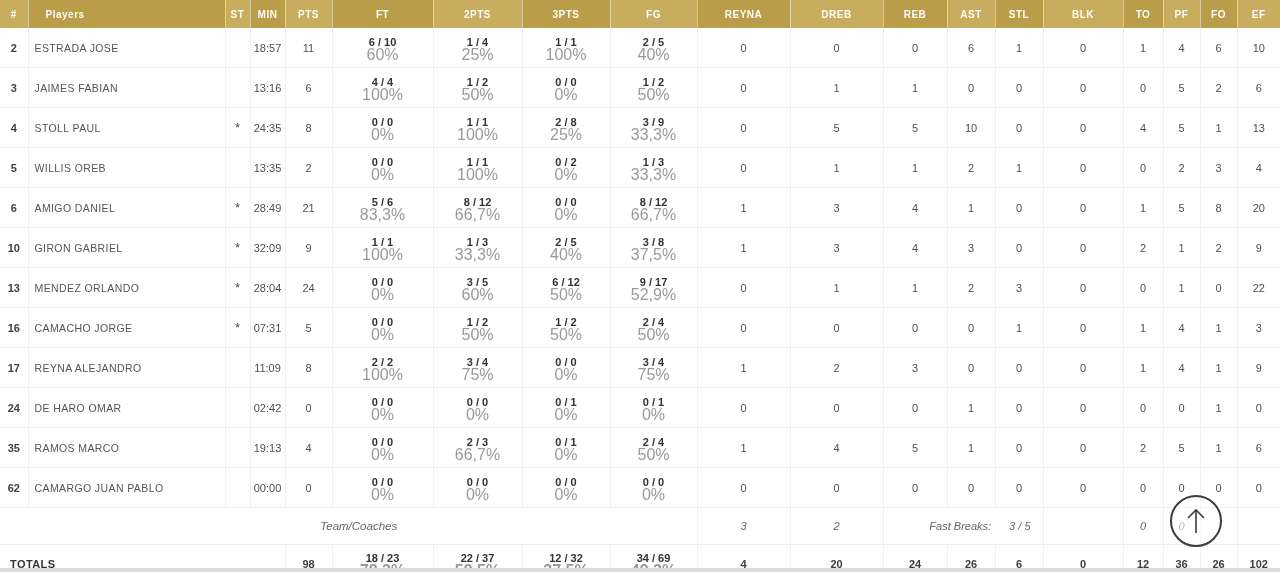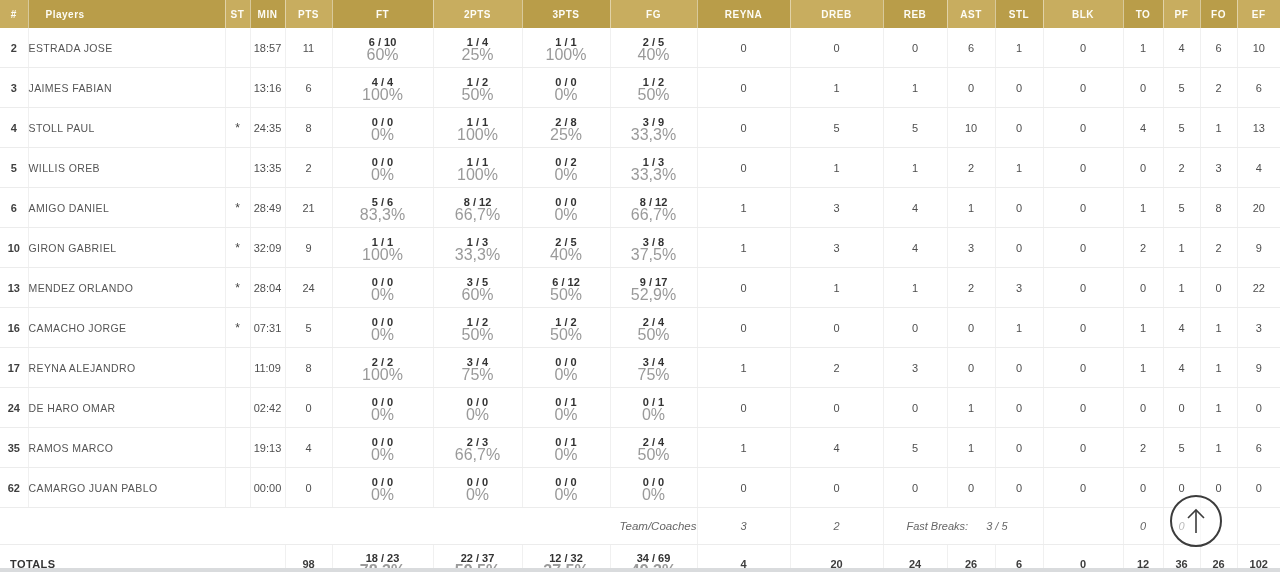--- a/index.html
+++ b/index.html
@@ -10,28 +10,28 @@
            text-align:center;border-right:1px solid rgba(255,255,255,.45);padding:0;}
   thead th:nth-child(odd){background:#c8ad5f;}
   thead th:nth-child(even){background:#b99d49;}
   thead th.left{text-align:left;padding-left:17px;}
   thead th:last-child{border-right:none;}
   
   tbody td{height:39px;padding:0;text-align:center;font-size:11px;color:#4e4e4e;
            border-bottom:1px solid #ececec;border-right:1px solid #f0f0f0;background:#fff;vertical-align:middle;}
   tbody td:last-child{border-right:none;}
   td.num{font-weight:bold;color:#3f3f3f;}
-  td.name{text-align:left;padding-left:0;font-size:10.5px;color:#555;letter-spacing:.4px;}
+  td.name{text-align:left;padding-left:6px;font-size:10.5px;color:#555;letter-spacing:.4px;}
   td.st{font-size:12px;color:#444;}
   .fr{font-weight:bold;color:#333;font-size:11px;line-height:14px;}
   .pc{color:#9a9a9a;font-size:16px;line-height:12px;}
   
   tr.team td{height:36px;font-style:italic;color:#666;font-size:11px;}
-  tr.team td.lbl{text-align:right;padding-left:21px;font-size:11.5px;}
-  tr.team td.fb{text-align:center;padding-right:12px;}
+  tr.team td.lbl{text-align:center;padding-left:21px;font-size:11.5px;}
+  tr.team td.fb{text-align:right;padding-right:12px;}
   tr.team td.fb .fbv{display:inline-block;margin-left:18px;}
   
   tr.totals td{height:37px;border-top:1px solid #e2e2e2;border-bottom:none;color:#3d3d3d;font-weight:bold;}
   tr.totals td.lbl{text-align:left;padding-left:10px;font-size:11px;letter-spacing:.4px;color:#333;}
   .bottom-strip{position:absolute;left:0;bottom:0;width:1280px;height:4px;background:#d9dbdd;}
   
   .scrolltop{position:absolute;left:1170px;top:495px;width:52px;height:52px;border:2px solid #3c3c3c;
              border-radius:50%;background:rgba(255,255,255,.55);box-sizing:border-box;cursor:pointer;
              display:flex;align-items:center;justify-content:center;}
 </style>

